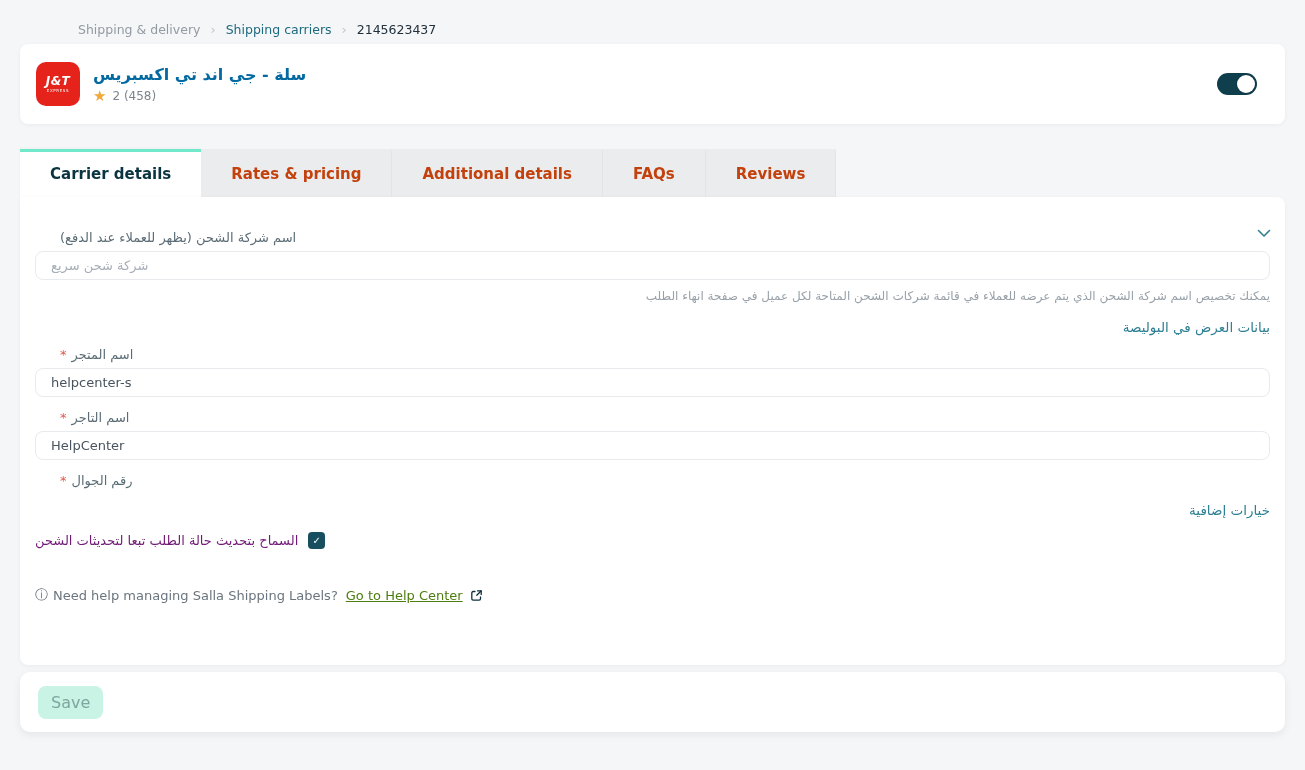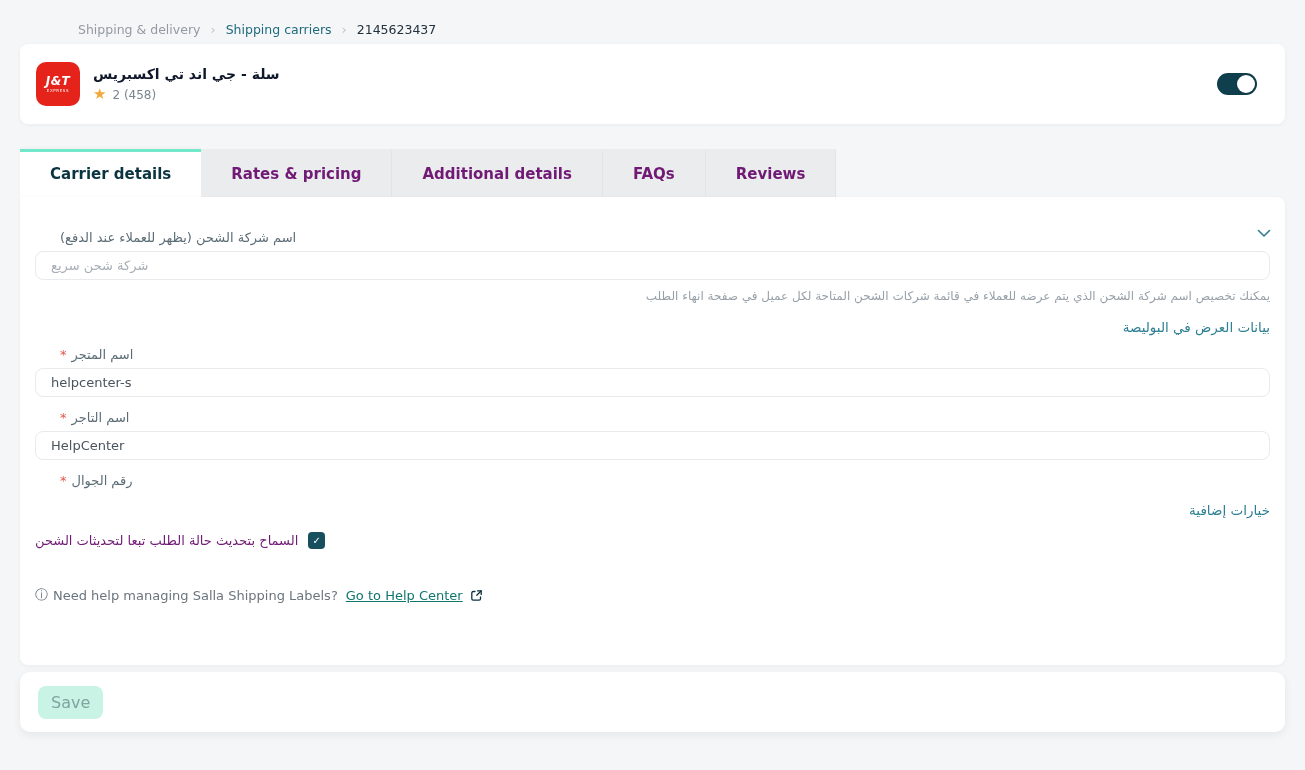--- a/index.html
+++ b/index.html
@@ -34,40 +34,40 @@
   }
   .logo {
     width: 44px; height: 44px; border-radius: 10px;
     background: #e5231b; color: #fff;
     display: flex; flex-direction: column; align-items: center; justify-content: center;
     flex: 0 0 auto;
   }
   .logo-jt { font-size: 12px; font-weight: bold; font-style: italic; letter-spacing: 0.5px; line-height: 1; }
   .logo-express { font-size: 4px; letter-spacing: 0.6px; margin-top: 2px; line-height: 1; }
   .head-info { margin-left: 13px; display: flex; flex-direction: column; gap: 5px; }
-  .carrier-name { font-size: 14px; font-weight: 600; color: #0f172a; }
+  .carrier-name { font-size: 16px; font-weight: 600; color: #0369a1; }
   .rating { display: flex; align-items: center; gap: 6px; }
   .star { color: #f2a93b; font-size: 15px; line-height: 1; }
   .rating-text { font-size: 12px; color: #7b858e; }
   .toggle {
     margin-left: auto; margin-right: 12px;
     width: 40px; height: 22px; border-radius: 11px;
     background: #0f3e4d; position: relative; cursor: pointer; flex: 0 0 auto;
   }
   .toggle .knob {
     position: absolute; top: 2px; right: 2px;
     width: 18px; height: 18px; border-radius: 50%;
     background: #fff; box-shadow: 0 0 2px rgba(0,0,0,0.25);
   }
 
   
   .tabs { display: flex; margin-top: 25px; width: fit-content; }
   .tab {
     height: 48px; line-height: 45px; padding: 0 30px;
-    font-size: 15px; font-weight: 600; color: #701a75;
+    font-size: 15px; font-weight: 600; color: #c2410c;
     background: #ebeced; border-right: 1px solid #e2e4e6;
     border-top: 3px solid transparent; cursor: pointer; white-space: nowrap;
   }
   .tab.active {
     background: #fff; color: #0a3440; font-weight: 700;
     border-top: 3px solid #72e8ca; border-right: none;
     box-shadow: 0 -1px 3px rgba(20,30,40,0.04);
   }
 
   
@@ -105,21 +105,21 @@
     background: #174f5e; color: #fff;
     display: flex; align-items: center; justify-content: center;
     font-size: 10px; cursor: pointer; flex: 0 0 auto;
   }
 
   .help-footer {
     margin-top: 37px; display: flex; align-items: center; gap: 5px;
     font-size: 13px; color: #6b757e;
   }
   .info-glyph { font-size: 13px; color: #6b757e; font-style: normal; }
-  .help-link { color: #0f766e; text-decoration: underline; cursor: pointer; margin-left: 3px; }
+  .help-link { color: #4d7c0f; text-decoration: underline; cursor: pointer; margin-left: 3px; }
   .ext-icon { margin-left: 2px; display: inline-flex; }
 
   
   .footer-card {
     margin-top: 7px; height: 60px; border-radius: 10px;
     display: flex; align-items: center; padding: 0 18px;
     box-shadow: 0 3px 8px rgba(20,30,40,0.07);
   }
   .save-btn {
     background: #c9f3e5; color: #7fa59f;

